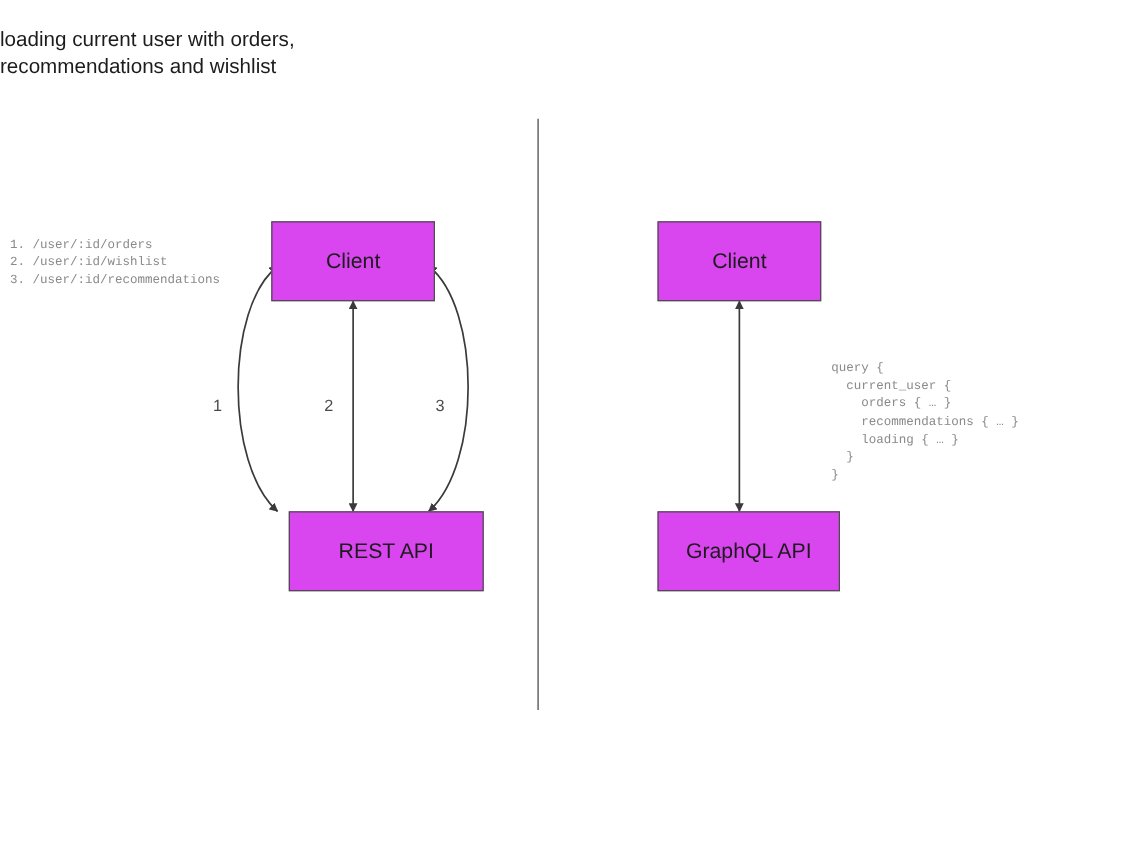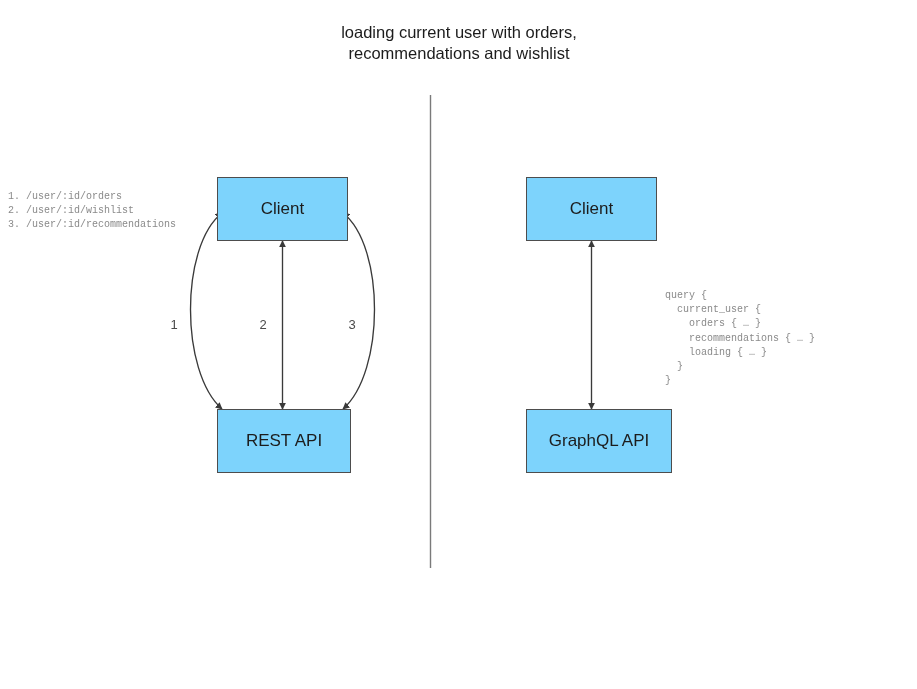--- a/index.html
+++ b/index.html
@@ -22,41 +22,39 @@
     width: 917px;
     height: 689px;
   }
   .abs { position: absolute; }
 
   
   #diagram-title {
     left: 0;
     top: 22px;
     width: 860px;
-    text-align: center;
     font-size: 16.5px;
     line-height: 21px;
     color: #1c1c1c;
     white-space: pre-line;
-    margin-left: 29px;
   }
 
   
   .node-box {
     box-sizing: border-box;
-    background: #7dd3fc;
+    background: #d946ef;
     border: 1.3px solid #4d4d4d;
     display: flex;
     align-items: center;
     justify-content: center;
     font-size: 17px;
     color: #1c1c1c;
   }
   #node-client-rest  { left: 217px; top: 177px; width: 131px; height: 64px; }
-  #node-rest-api     { left: 217px; top: 409px; width: 134px; height: 64px; }
+  #node-rest-api     { left: 231px; top: 409px; width: 156px; height: 64px; }
   #node-client-gql   { left: 526px; top: 177px; width: 131px; height: 64px; }
   #node-graphql-api  { left: 526px; top: 409px; width: 146px; height: 64px; }
 
   
   .mono-block {
     font-family: "Liberation Mono", "DejaVu Sans Mono", monospace;
     font-size: 10px;
     line-height: 14.2px;
     color: #8a8a8a;
     white-space: pre;

